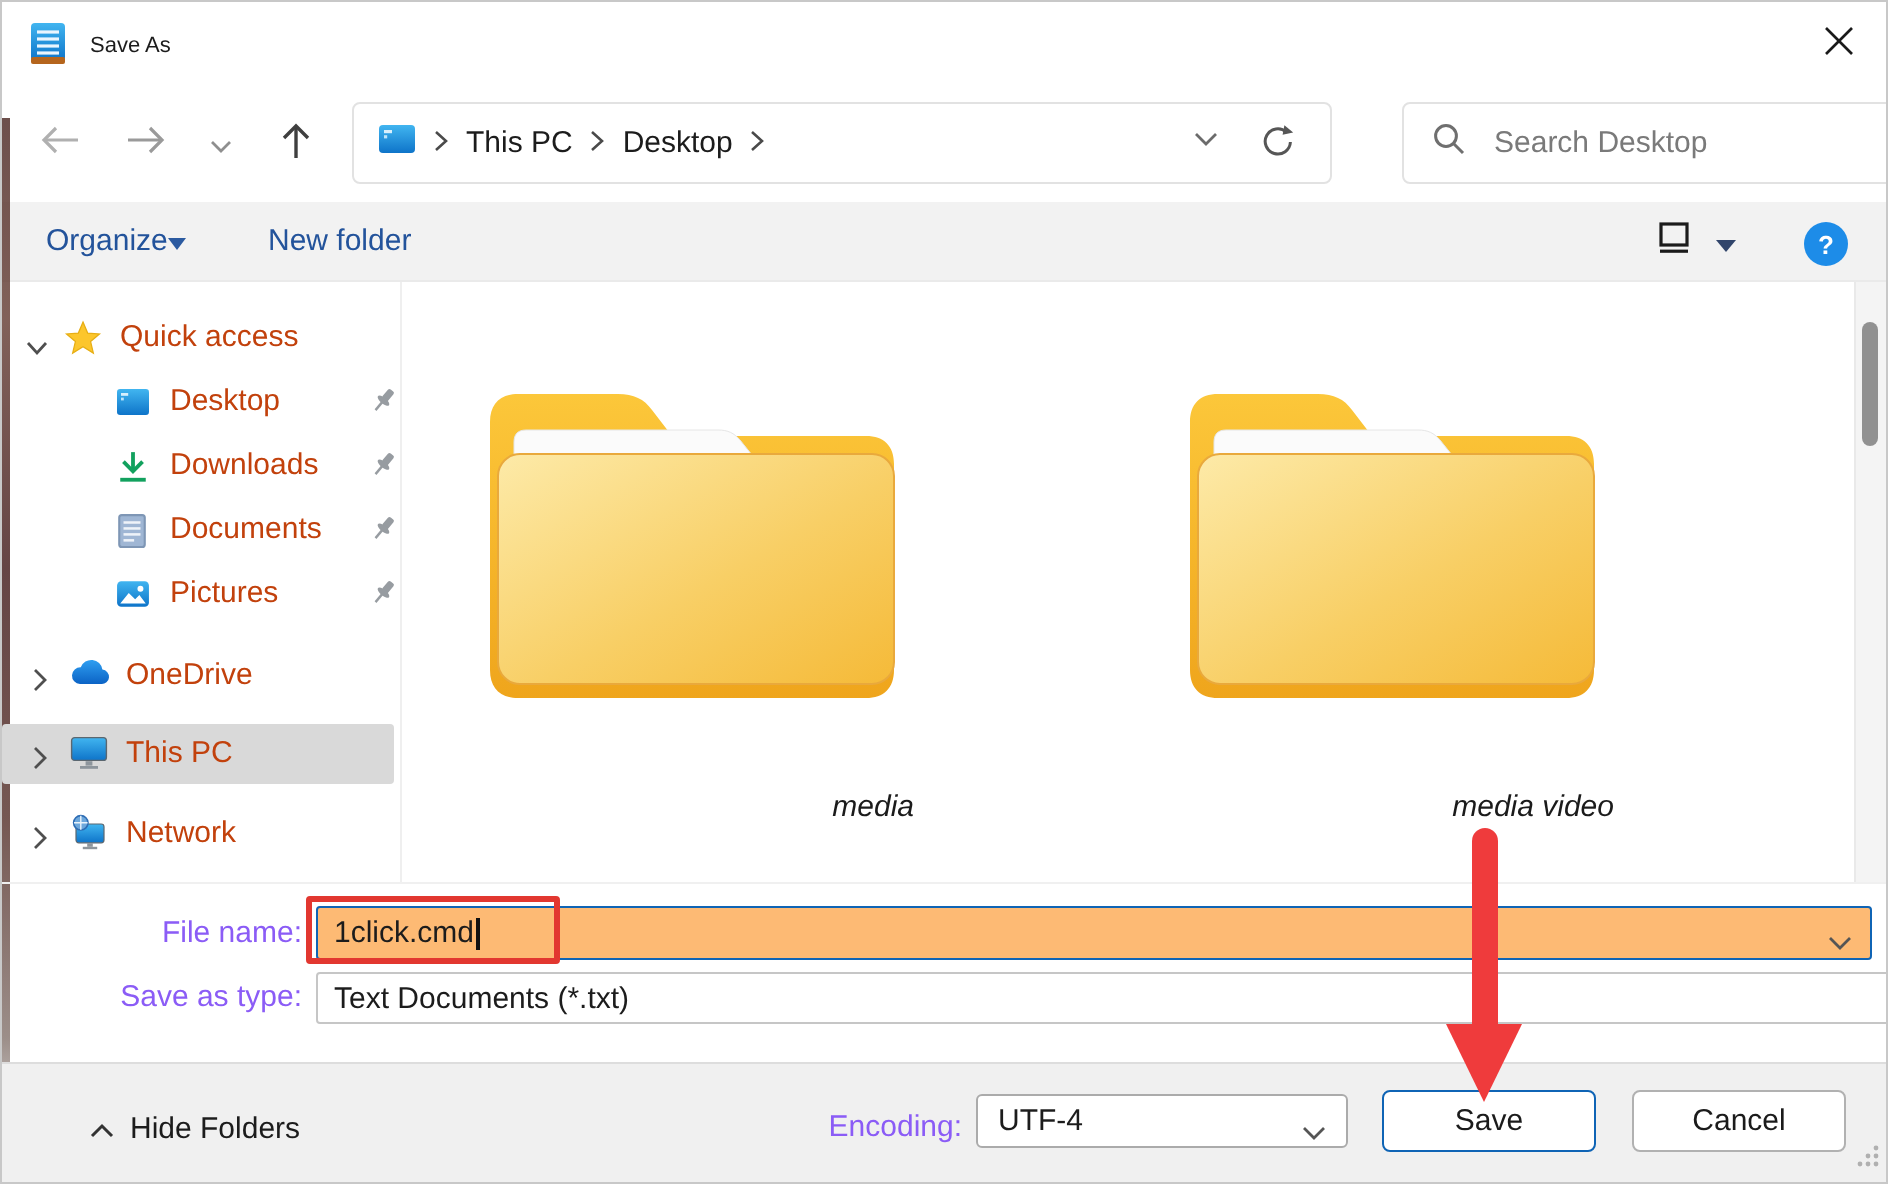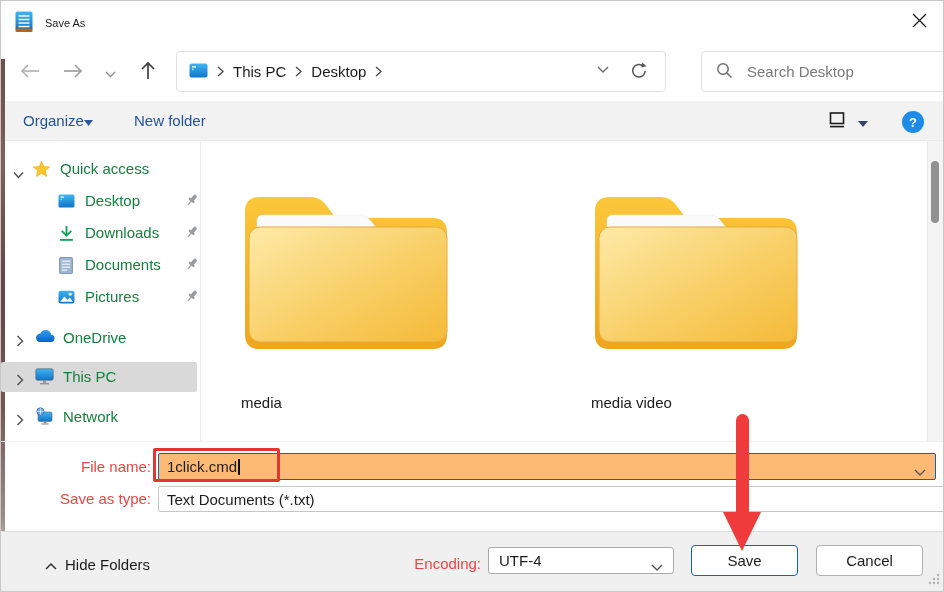--- a/index.html
+++ b/index.html
@@ -20,27 +20,27 @@
   .searchbox input{border:none;outline:none;flex:1;font-family:"Liberation Sans",sans-serif;
                    font-size:15px;color:#333;background:transparent;min-width:0;}
   .searchbox input::placeholder{color:#7a7a7a;}
   .crumb{cursor:pointer;}
   
   .toolbar{left:0;top:100px;width:944px;height:40px;background:#f2f2f2;border-bottom:1px solid #eaeaea;box-sizing:border-box;}
   .tool-link{height:40px;line-height:40px;color:#23539b;cursor:pointer;display:flex;align-items:center;gap:0;}
   .help-circle{width:22px;height:22px;border-radius:50%;background:#1d8ce8;color:#fff;
                font-weight:bold;font-size:13px;cursor:pointer;}
   
-  .sd-label{line-height:30px;color:#15803d;white-space:nowrap;cursor:pointer;}
+  .sd-label{line-height:30px;color:#c2410c;white-space:nowrap;cursor:pointer;}
   .sel-row{left:0;top:361px;width:196px;height:30px;background:#d9d9d9;border-radius:2px;}
   
-  .tile{width:216px;cursor:pointer;text-align:left;}
+  .tile{width:216px;cursor:pointer;text-align:right;font-style:italic;}
   .tile .flabel{margin-top:40px;font-size:15px;color:#1b1b1b;}
   
-  .fieldlabel{height:28px;line-height:28px;text-align:right;color:#ef4444;}
+  .fieldlabel{height:28px;line-height:28px;text-align:right;color:#8b5cf6;}
   .fn-input{left:157px;top:452px;width:778px;height:27px;border:1.5px solid #0f64b5;border-radius:2px;
             background:#fdba74;box-sizing:border-box;display:flex;align-items:center;padding-left:8px;cursor:text;}
   .type-select{left:157px;top:485px;width:870px;height:26px;border:1px solid #c6c6c6;border-radius:2px;
                background:#fff;box-sizing:border-box;display:flex;align-items:center;padding-left:8px;cursor:pointer;}
   .caret-bar{display:inline-block;width:1.5px;height:16px;background:#111;margin-left:1px;vertical-align:-3px;}
   .anno-box{left:152px;top:447px;width:127px;height:34px;border:3px solid #e23730;border-radius:2px;
             box-sizing:border-box;pointer-events:none;z-index:40;}
   
   .footer{left:0;top:530px;width:944px;height:62px;background:#f0f0f0;border-top:1px solid #ddd;box-sizing:border-box;}
   .combo{left:487px;top:546px;width:186px;height:27px;border:1px solid #ababab;border-radius:3px;background:#fff;

